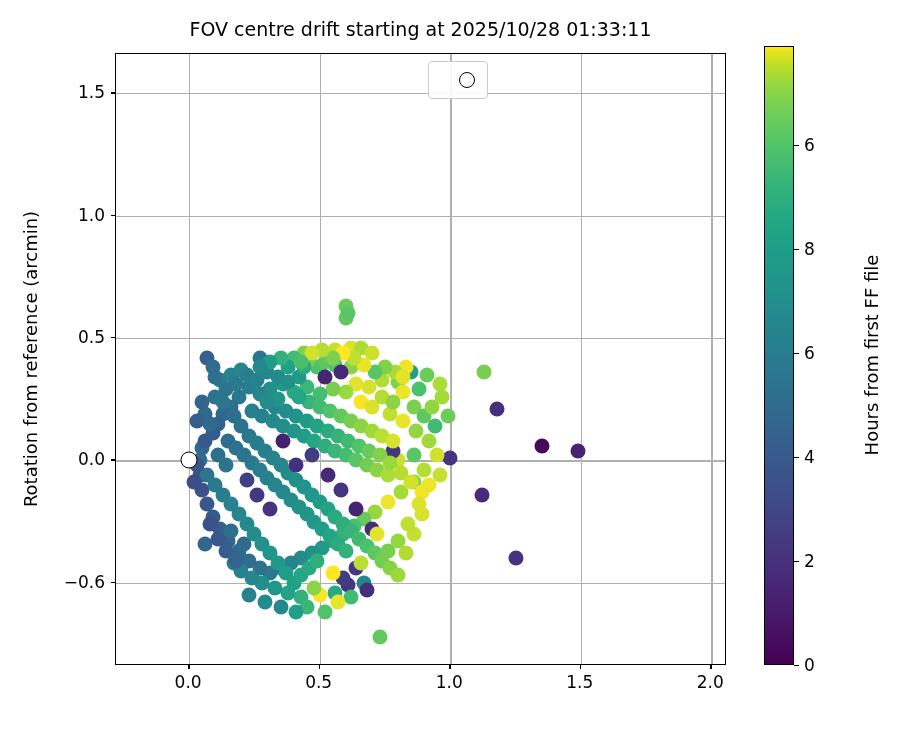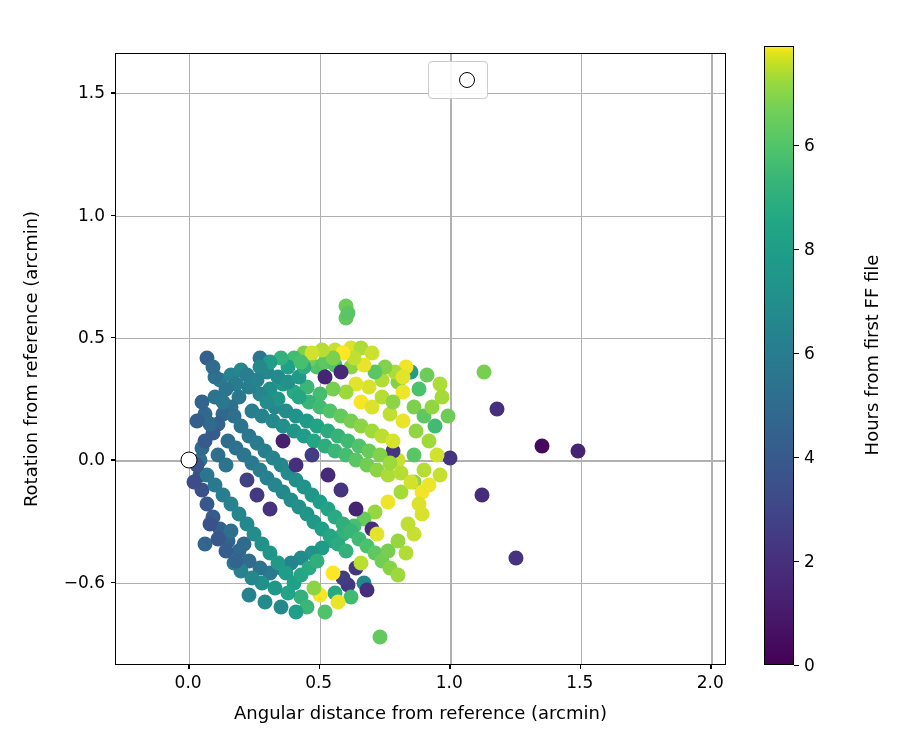--- a/index.html
+++ b/index.html
@@ -218,20 +218,21 @@
     transform-origin: 0 0;
     left: 9px;
     top: 0;
   }
 </style>
 </head>
 <body>
 
 <div id="figure">
 
+  <div id="plot-title">FOV centre drift starting at 2025/10/28 01:33:11</div>
 
   <div id="axes">
     <div id="plot-area">
         <div class="gridline-v" style="left: 73.1111px;"></div>
         <div class="gridline-v" style="left: 203.667px;"></div>
         <div class="gridline-v" style="left: 334.222px;"></div>
         <div class="gridline-v" style="left: 464.778px;"></div>
         <div class="gridline-v" style="left: 595.333px;"></div>
         <div class="gridline-h" style="top: 528.768px;"></div>
         <div class="gridline-h" style="top: 406.368px;"></div>
@@ -549,21 +550,20 @@
       <div class="tick-y" style="top: 214.568px;"></div>
       <div class="ticklabel-y" style="top: 214.568px;">
         <span>1.0</span>
       </div>
       <div class="tick-y" style="top: 92.168px;"></div>
       <div class="ticklabel-y" style="top: 92.168px;">
         <span>1.5</span>
       </div>
     </div>
 
-  <div id="xlabel">Angular distance from reference (arcmin)</div>
   <div id="ylabel">
       <span>Rotation from reference (arcmin)</span>
     </div>
 
   <div id="legend">
     <div id="legend-marker"></div>
   </div>
 
   <div id="colorbar-wrap">
     <div id="colorbar-gradient"></div>

